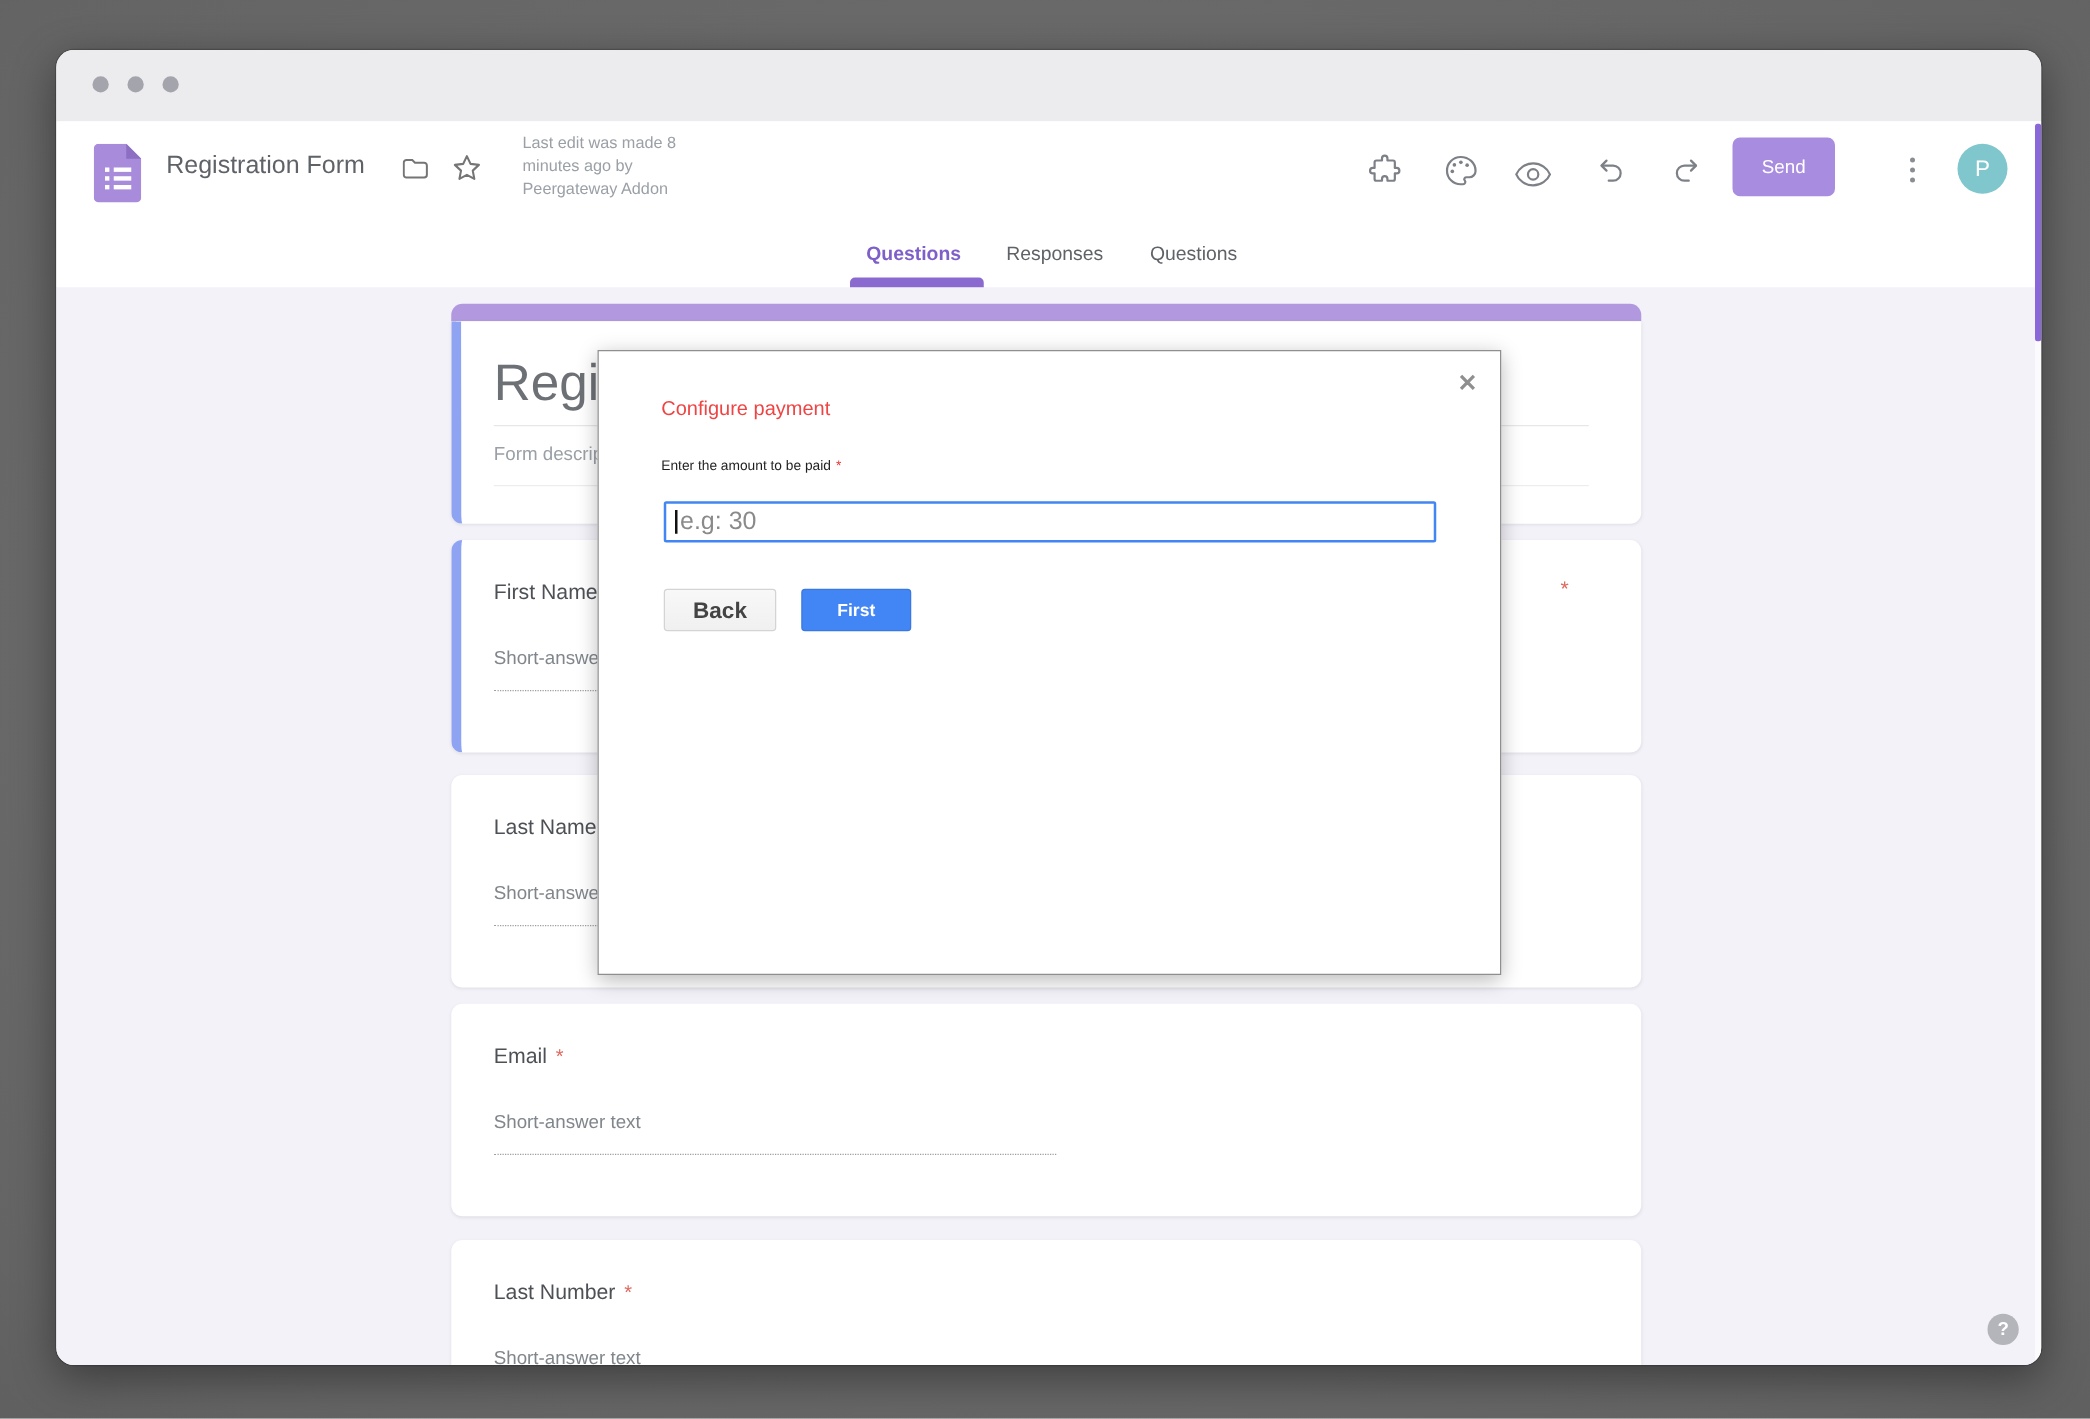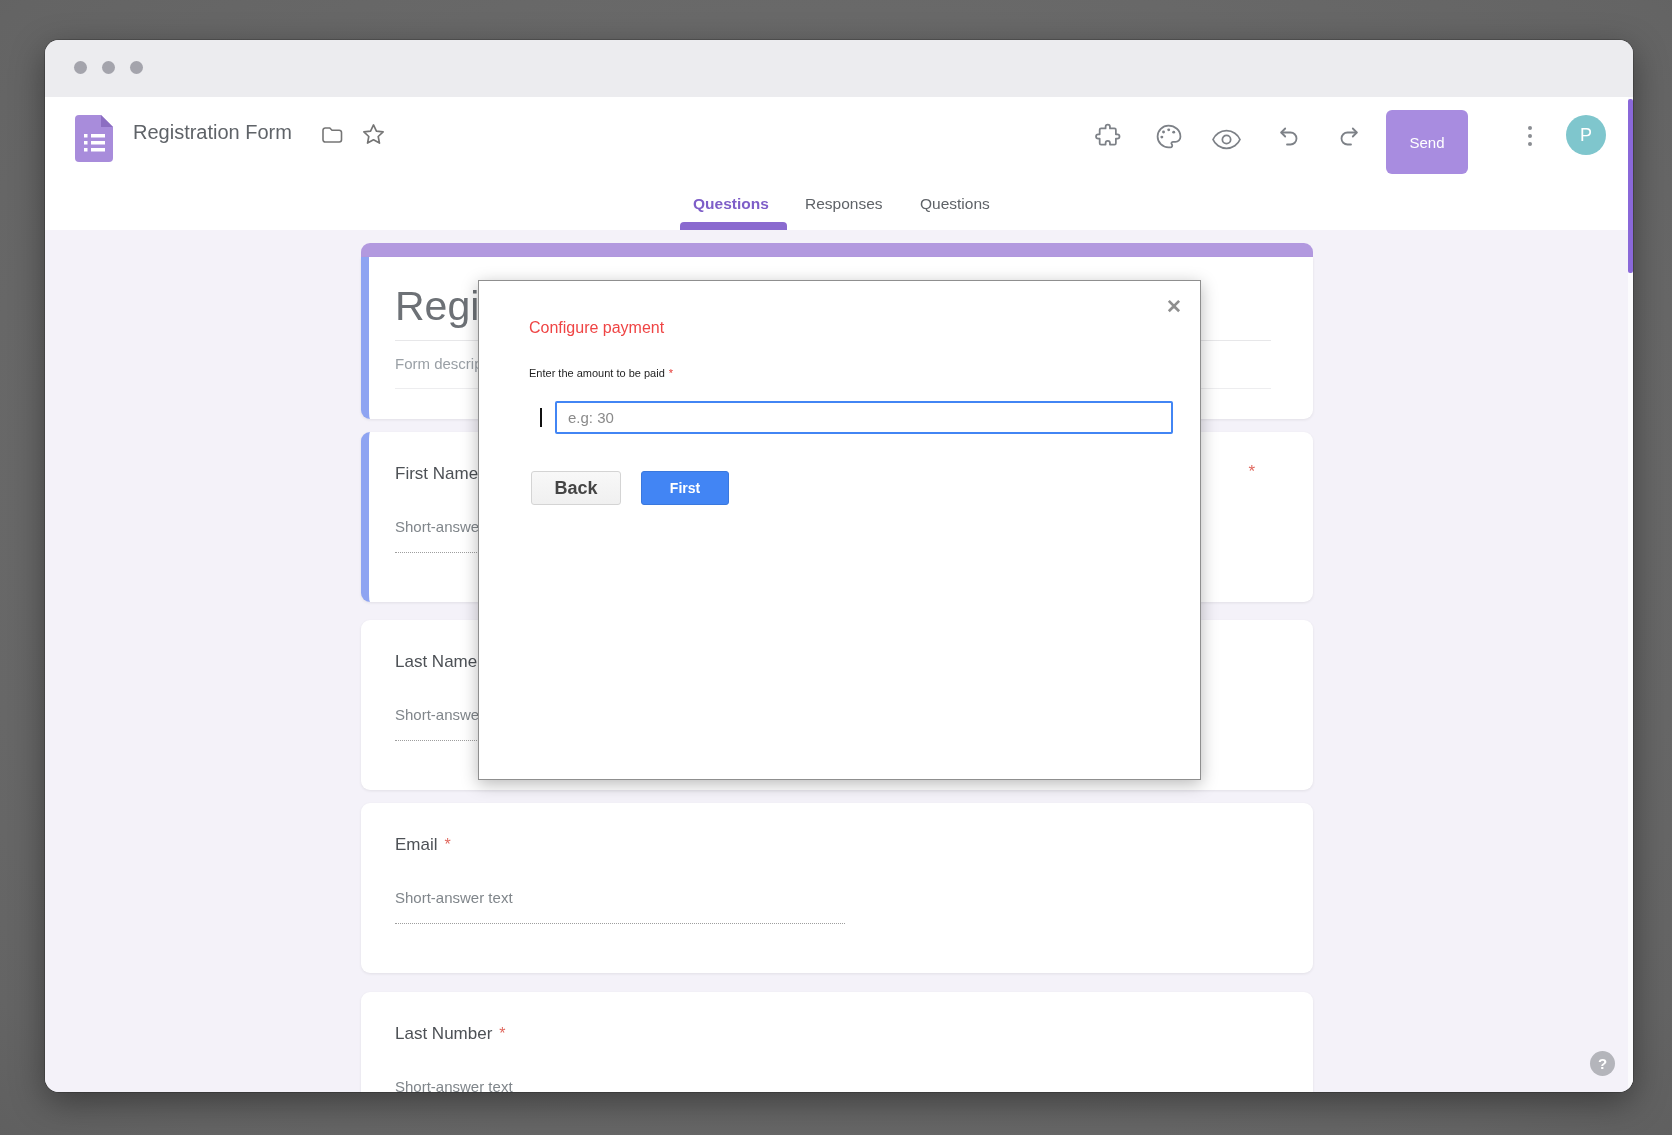--- a/index.html
+++ b/index.html
@@ -14,21 +14,21 @@
   
   .titlebar { position:absolute; left:0; top:0; width:100%; height:57px; background:#ECECEF; }
   .tdot { position:absolute; top:21px; width:13px; height:13px; border-radius:50%; background:#A4A4AC; }
 
   
   .appbar { position:absolute; left:0; top:57px; width:100%; height:133px; background:#ffffff; }
   .logo { position:absolute; left:30px; top:18px; }
   .apptitle { position:absolute; left:88px; top:21px; font-size:20px; line-height:28px; color:#5f6368; }
   .hicon { position:absolute; width:30px; height:30px; display:flex; align-items:center; justify-content:center; }
   .lastedit { position:absolute; left:373px; top:8px; width:138px; font-size:13px; line-height:18.5px; color:#9aa0a6; }
-  .sendbtn { position:absolute; left:1341px; top:13px; width:82px; height:64px; background:#A88CE0;
+  .sendbtn { position:absolute; left:1341px; top:13px; width:82px; height:47px; background:#A88CE0;
     border:none; border-radius:6px; color:#fff; font-size:15px; font-family:"Liberation Sans",sans-serif; cursor:pointer; }
   .kebab { position:absolute; left:1473px; top:24px; width:24px; height:30px; display:flex; flex-direction:column;
     align-items:center; justify-content:center; gap:3.5px; cursor:pointer; }
   .kebab i { width:4.5px; height:4.5px; border-radius:50%; background:#8a8d92; }
   .avatar { position:absolute; left:1521px; top:18px; width:40px; height:40px; border-radius:50%;
     background:#7FC6CD; color:#fff; font-size:18px; display:flex; align-items:center; justify-content:center; }
   .tab { position:absolute; top:98px; font-size:15.5px; color:#5f6368; cursor:pointer; }
   .tab.active { color:#7E5EC8; font-weight:bold; }
   .tabind { position:absolute; left:635px; top:125px; width:107px; height:8px;
     background:#8A6ACF; border-radius:4px 4px 0 0; }
@@ -63,21 +63,21 @@
   .sbthumb { position:absolute; left:0; top:2px; width:5px; height:174px; background:#8A68D9; border-radius:2px; }
 
   
   .modal { position:absolute; left:433px; top:240px; width:723px; height:500px; background:#fff;
     border:1px solid #8f8f8f; box-shadow:0 4px 16px rgba(0,0,0,.28); }
   .mclose { position:absolute; right:18px; top:14px; font-size:19px; font-weight:bold; color:#8f8f8f; cursor:pointer; }
   .mtitle { position:absolute; left:50px; top:38px; font-size:16px; color:#ef4444; }
   .mlabel { position:absolute; left:50px; top:86px; font-size:11px; color:#1f1f1f; }
   .mstar { color:#E53935; margin-left:4px; }
   .minput { position:absolute; left:52px; top:120px; width:618px; height:33px; border:2px solid #4285F4;
-    border-radius:2px; padding-left:11px; font-size:15px; color:#333; font-family:"Liberation Sans",sans-serif; outline:none;margin-left:24px; }
+    border-radius:2px; padding-left:11px; font-size:20px; color:#333; font-family:"Liberation Sans",sans-serif; outline:none; }
   .minput::placeholder { color:#8a8a8a; opacity:1; }
   .caret { position:absolute; left:61px; top:127px; width:1.5px; height:19px; background:#111; }
   .backbtn { position:absolute; left:52px; top:190px; width:90px; height:34px;
     background:linear-gradient(#f8f8f8,#f0f0f0); border:1px solid #d4d4d4; border-radius:3px;
     font-size:18px; font-weight:bold; color:#444; font-family:"Liberation Sans",sans-serif; cursor:pointer; }
   .nextbtn { position:absolute; left:162px; top:190px; width:88px; height:34px;
     background:#4285F4; border:1px solid #3a78dd; border-radius:3px;
     font-size:14px; font-weight:bold; color:#fff; font-family:"Liberation Sans",sans-serif; cursor:pointer; }
 </style>
 </head>
@@ -111,20 +111,21 @@
         <svg width="21" height="18" viewBox="0 0 21 18">
             <path d="M1 4.2A2.2 2.2 0 0 1 3.2 2h4.6L10 4.2h7.3a2.2 2.2 0 0 1 2.2 2.2v7.4a2.2 2.2 0 0 1-2.2 2.2H3.2A2.2 2.2 0 0 1 1 13.8z" fill="none" stroke="#757575" stroke-width="1.6"></path>
           </svg>
       </span>
       <span class="hicon" style="left:313px; top:22px">
         <svg width="23" height="22" viewBox="0 0 22 21">
             <path d="M11 1.8l2.8 5.9 6.4.8-4.7 4.4 1.2 6.3-5.7-3.1-5.7 3.1 1.2-6.3L1.8 8.5l6.4-.8z" fill="none" stroke="#757575" stroke-width="1.6" stroke-linejoin="round"></path>
           </svg>
       </span>
 
+      <span class="lastedit">Last edit was made 8 minutes ago by Peergateway Addon</span>
 
       <span class="hicon" style="left:1048px; top:24px">
         <svg width="27" height="27" viewBox="0 0 26 26">
             <path d="M10.2 3.6a2.1 2.1 0 0 1 4.2 0V5.2h4.3a1.4 1.4 0 0 1 1.4 1.4v4.3h1.4a2.1 2.1 0 0 1 0 4.2h-1.4v4.3a1.4 1.4 0 0 1-1.4 1.4h-4.3v-1.4a2.1 2.1 0 0 0-4.2 0v1.4H5.9a1.4 1.4 0 0 1-1.4-1.4v-4.3H3.1a2.1 2.1 0 0 1 0-4.2h1.4V6.6a1.4 1.4 0 0 1 1.4-1.4h4.3z" fill="none" stroke="#7d8187" stroke-width="1.7" stroke-linejoin="round"></path>
           </svg>
       </span>
       <span class="hicon" style="left:1108px; top:24px">
         <svg width="27" height="27" viewBox="0 0 26 26">
             <path d="M13 2.5A10.5 10.5 0 1 0 13 23.5h1.9a1.75 1.75 0 0 0 1.3-2.9c-.5-.55-.55-1.4-.05-1.95.3-.35.75-.55 1.2-.55h2.3a4.85 4.85 0 0 0 4.85-4.85C24.5 7 19.3 2.5 13 2.5z" fill="none" stroke="#7d8187" stroke-width="1.7"></path>
             <circle cx="8.2" cy="8.6" r="1.4" fill="#7d8187"></circle>

